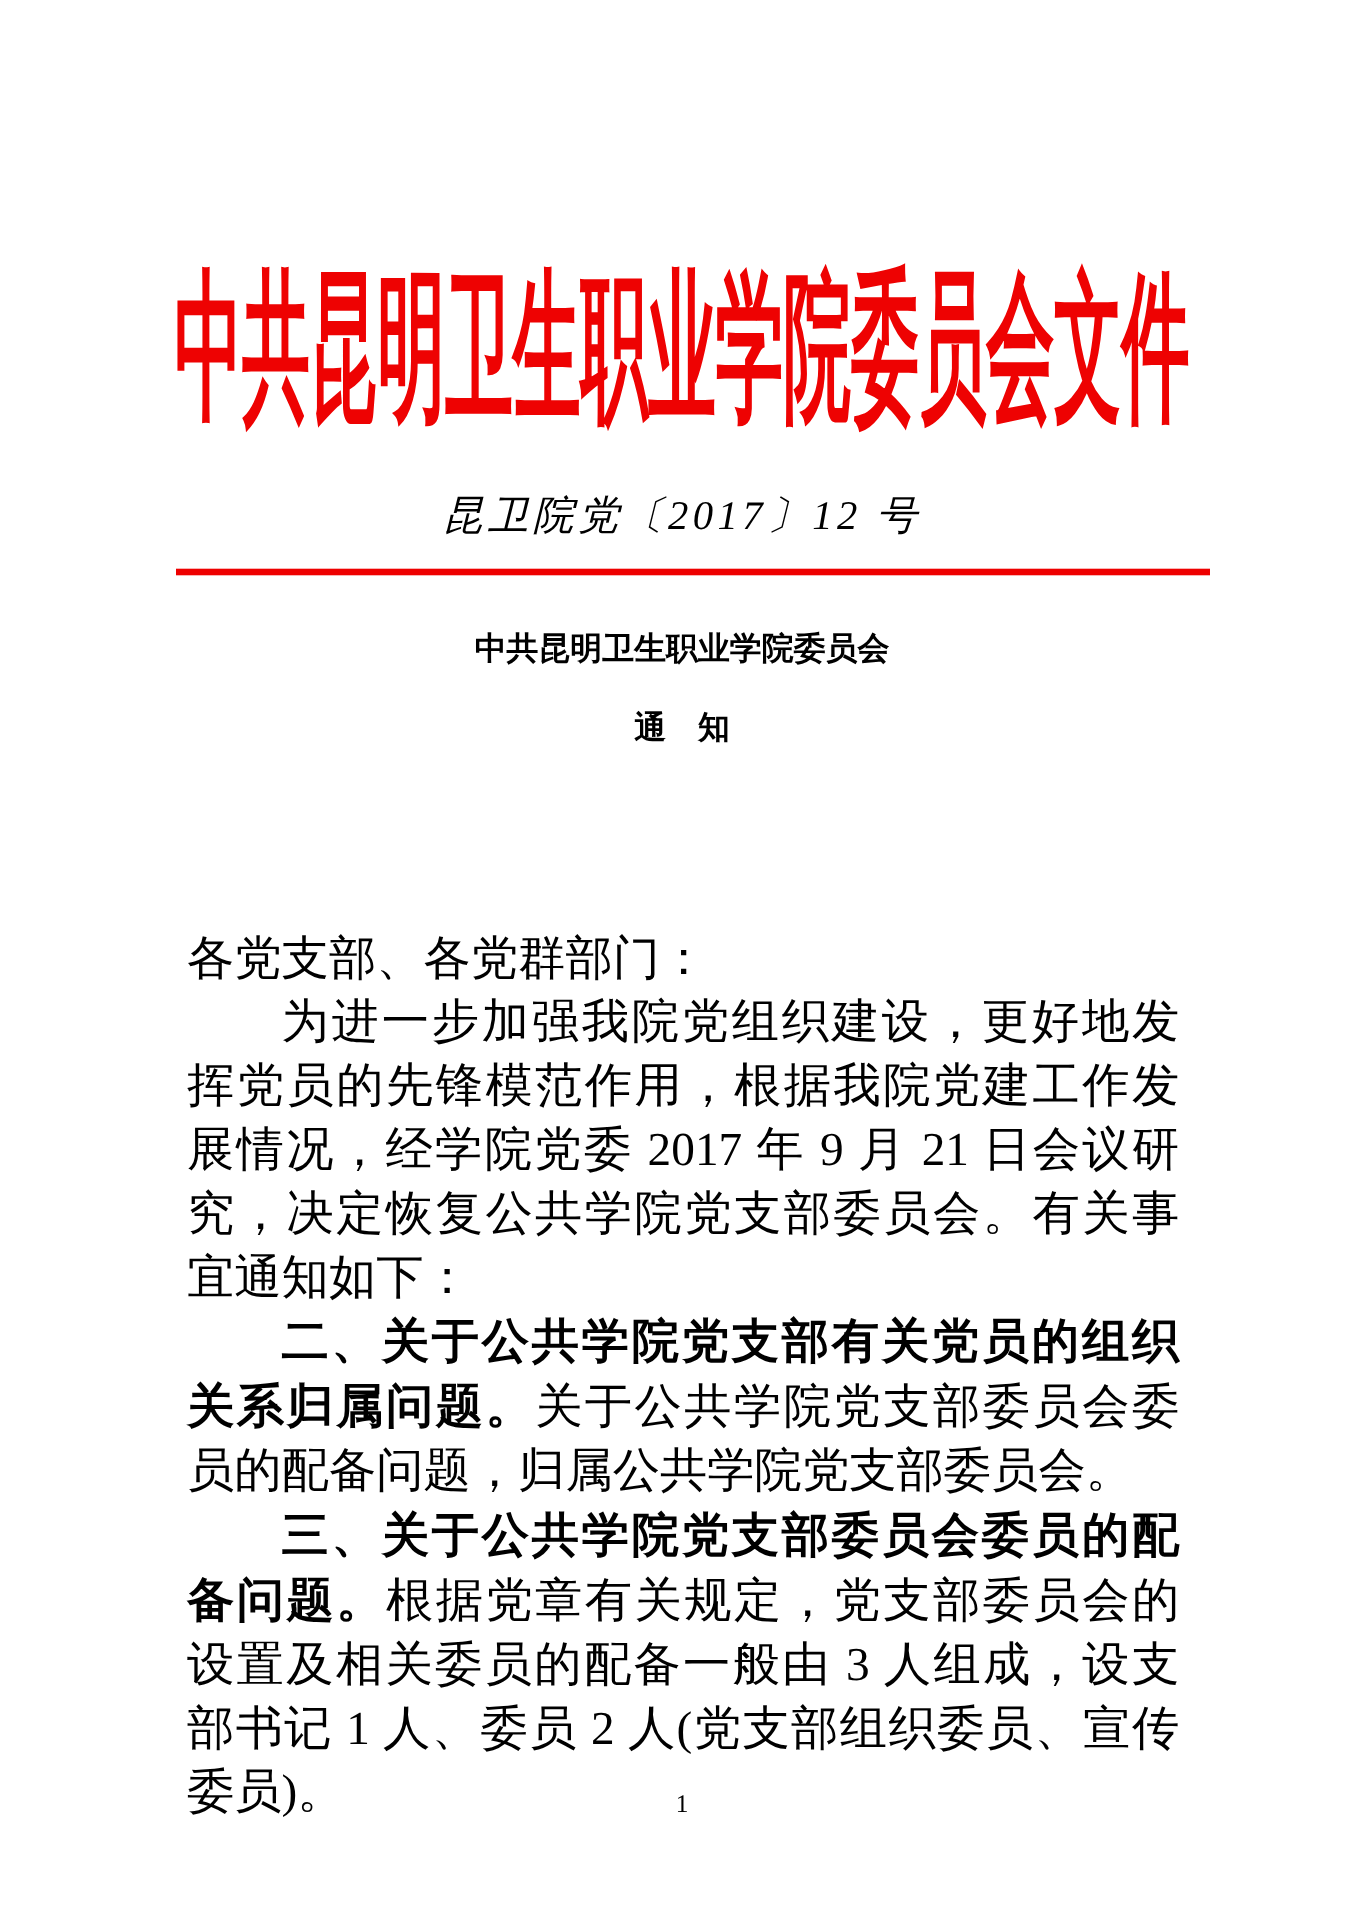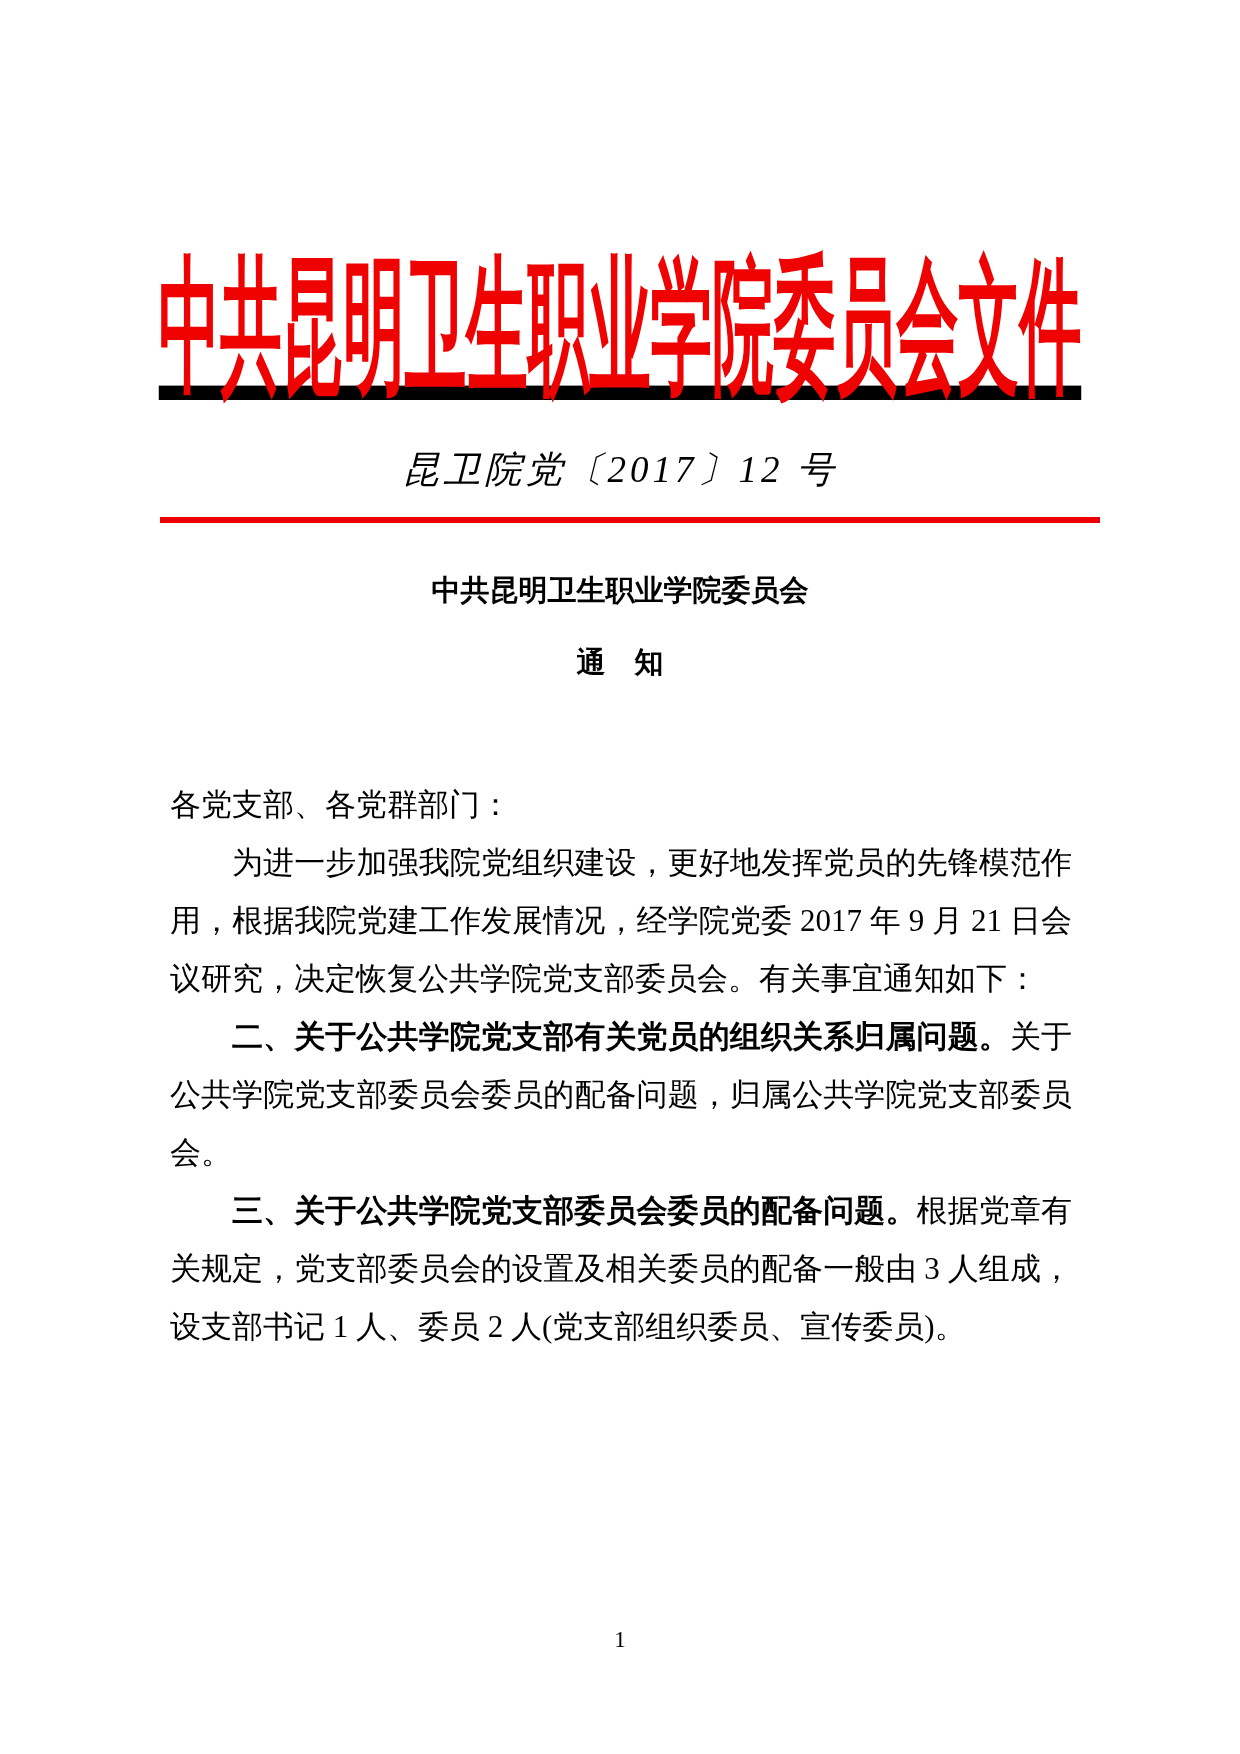--- a/index.html
+++ b/index.html
@@ -14,28 +14,27 @@
     height: 1754px;
     background: #ffffff;
     overflow: hidden;
     font-family: "Liberation Serif", "DejaVu Serif", serif;
     color: #000000;
   }
 
   
   .banner {
     position: absolute;
-    top: 245px;
+    top: 235px;
     left: 0;
     width: 100%;
     height: 165px;
     display: flex;
     align-items: center;
     justify-content: center;
-    text-decoration: underline;
   }
   .banner-text {
     font-family: "Liberation Serif", "DejaVu Serif", serif;
     font-weight: bold;
     font-size: 82px;
     color: #ee0202;
     white-space: nowrap;
     transform: scale(0.75, 1.8);
     transform-origin: center center;
     letter-spacing: 0;
@@ -75,24 +74,24 @@
     font-size: 29px;
     line-height: 60px;
   }
   .title-line.notice {
     margin-top: 12px;
   }
 
   
   .body-block {
     position: absolute;
-    top: 776px;
+    top: 843px;
     left: 170px;
     width: 902px;
-    font-size: 31px;
+    font-size: 43px;
     line-height: 58px;
     text-align: justify;
   }
   .para {
     margin: 0;
     padding: 0;
   }
   .para.indent {
     text-indent: 2em;
   }

